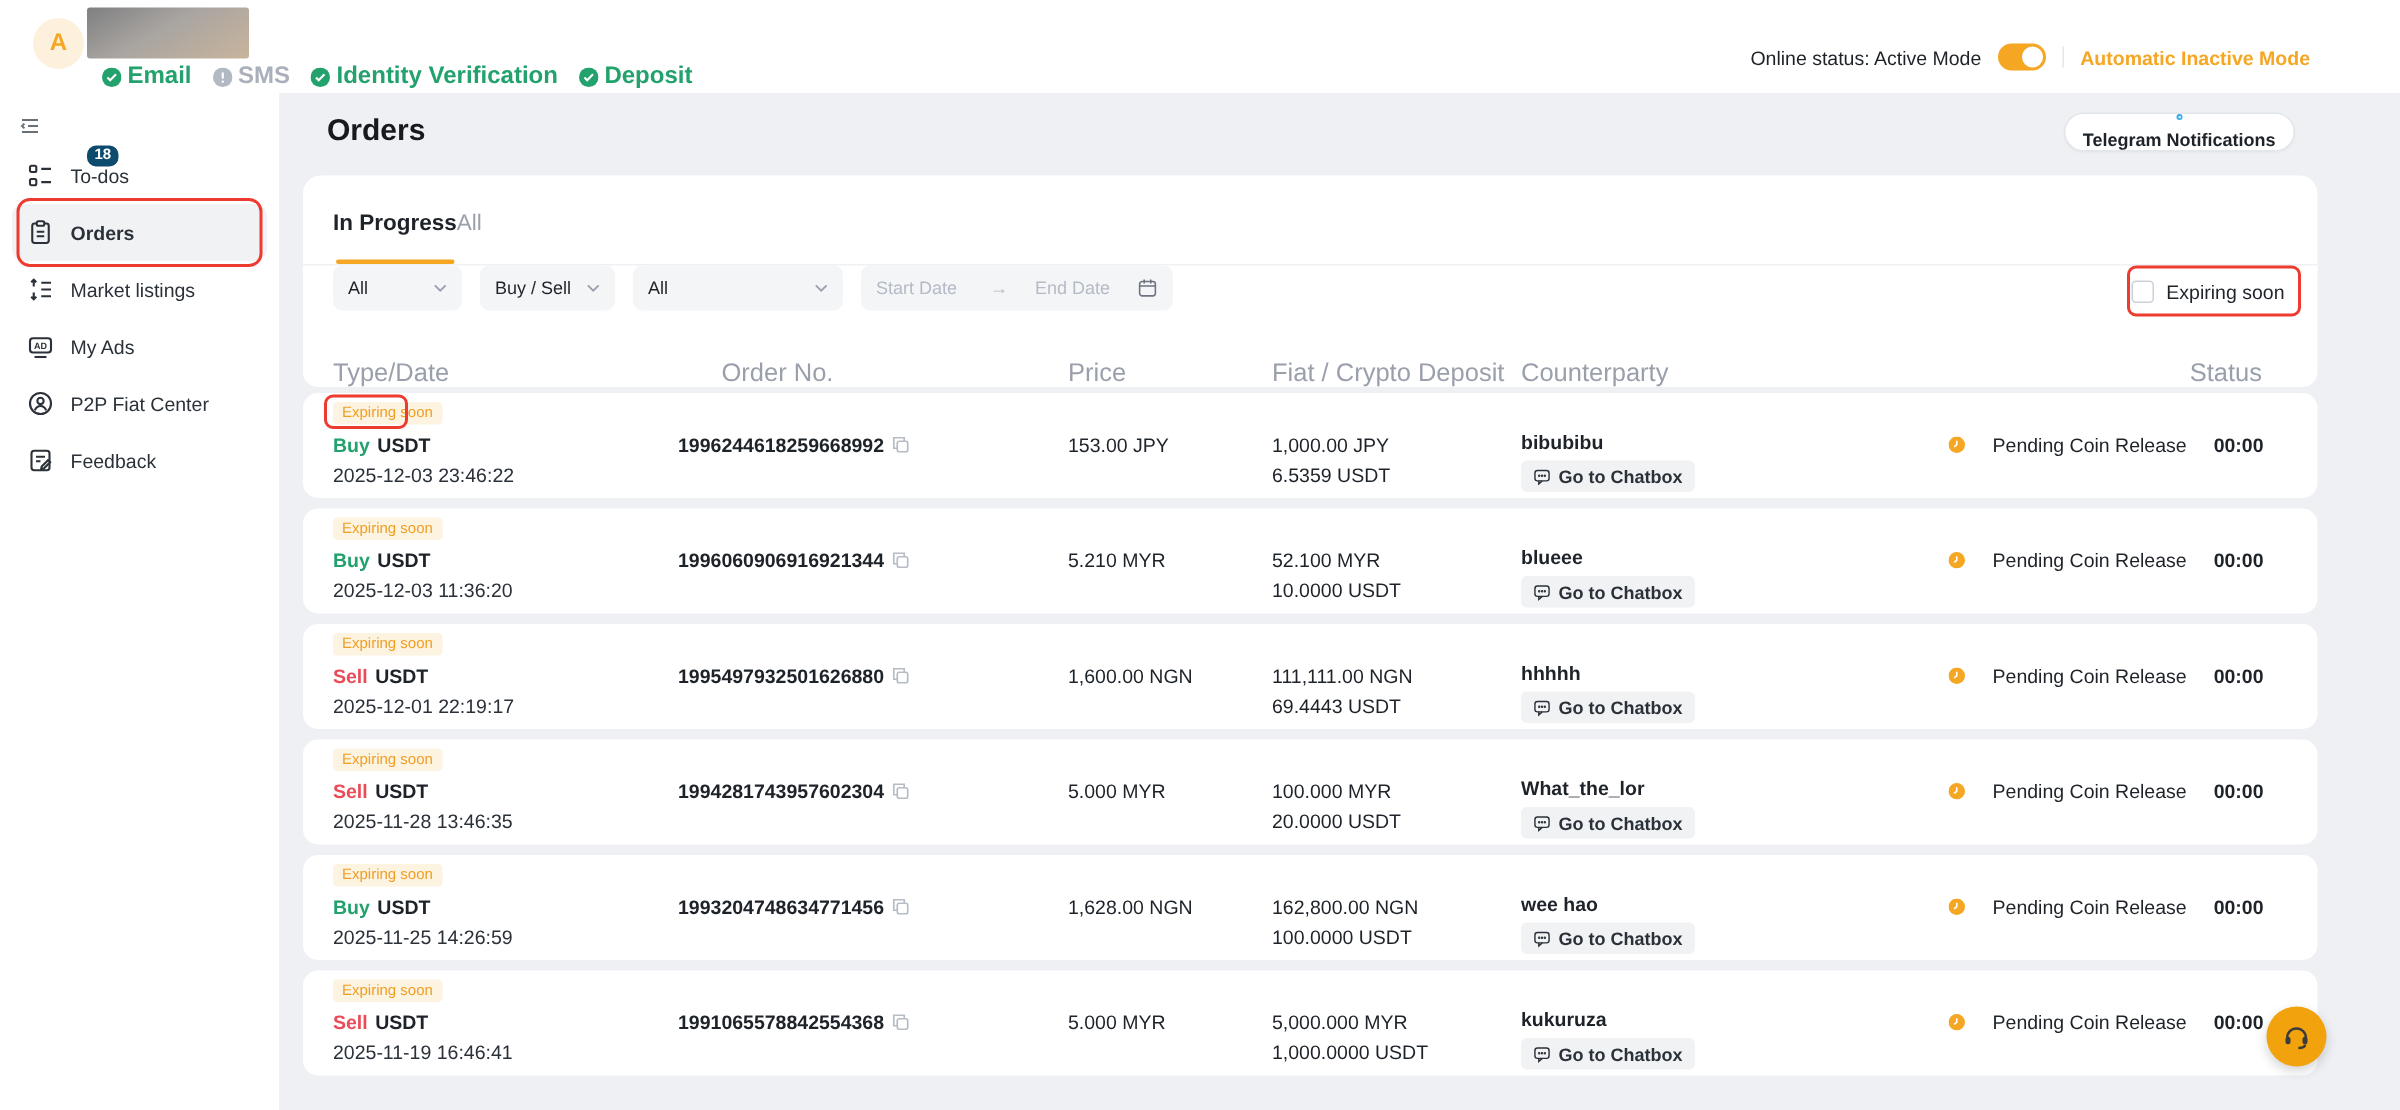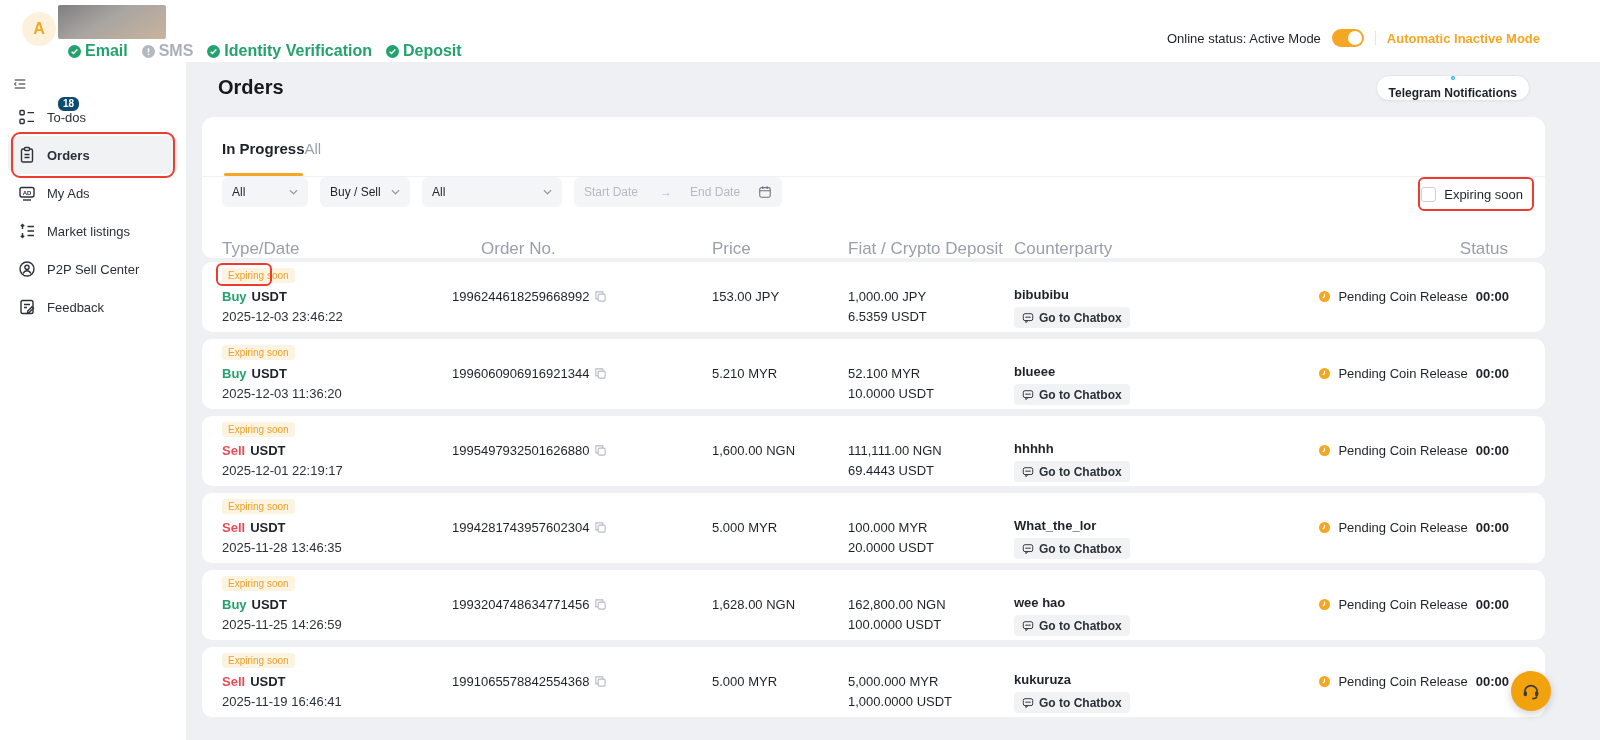--- a/index.html
+++ b/index.html
@@ -81,31 +81,31 @@
   
   .rows { position:absolute; left:202px; top:262px; width:1343px; }
   .row-card { position:relative; height:70px; background:#fff; border-radius:10px; margin-bottom:7px; }
   .badge { position:absolute; left:20px; top:6px; font-size:10px; color:#f09f26;
            background:#fdf3e1; padding:2px 6px; border-radius:3px; }
   .row-badge-annot { position:absolute; left:14px; top:1px; width:56px; height:23px;
                      border:2.5px solid #ee3b30; border-radius:6px; pointer-events:none; z-index:5; }
   .type-line { position:absolute; left:20px; top:27px; font-size:13px; font-weight:bold; display:flex; gap:5px; }
   .side.buy { color:#23a26d; } .side.sell { color:#eb4b56; }
   .dt { position:absolute; left:20px; top:47px; font-size:13px; color:#2b3139; }
-  .order-no { position:absolute; left:250px; top:27px; font-size:13px; font-weight:400;
+  .order-no { position:absolute; left:250px; top:27px; font-size:13px; font-weight:700;
               display:flex; align-items:center; gap:5px;text-align:right; }
   .price { position:absolute; left:510px; top:27px; font-size:13px; }
   .fiat { position:absolute; left:646px; top:27px; font-size:13px; }
   .crypto { position:absolute; left:646px; top:47px; font-size:13px; }
   .cp { position:absolute; left:812px; top:25px; font-size:13px; font-weight:600; }
   .chat-btn { position:absolute; left:812px; top:45px; height:21px; background:#f1f2f4; border:none;
               border-radius:4px; padding:0 8px; display:flex; align-items:center; gap:5px;
               font-size:12px; font-weight:600; color:#2b3139; cursor:pointer;
               font-family:"Liberation Sans",sans-serif; }
-  .status { position:absolute; right:36px; top:27px; display:flex; align-items:center; gap:8px; font-size:13px; }
+  .status { position:absolute; right:36px; top:27px; display:flex; align-items:center; gap:18px; font-size:13px; }
   .st-timer { font-weight:bold; }
 
   
   .support-btn { position:absolute; left:1511px; top:671px; width:40px; height:40px; border-radius:50%;
                  background:#f2a20d; display:flex; align-items:center; justify-content:center;
                  cursor:pointer; box-shadow:0 3px 8px rgba(0,0,0,.18); }
 </style>
 </head>
 <body>
 
@@ -179,43 +179,43 @@
       <svg class="nicon" width="18" height="18" viewBox="0 0 18 18" stroke="#2b3139" stroke-width="1.4" fill="none">
           <rect x="3.5" y="3" width="11" height="13" rx="1.6"></rect>
           <rect x="6.5" y="1.5" width="5" height="3" rx="1" fill="#fff"></rect>
           <path d="M6.5 8.5h5M6.5 11.5h5"></path>
         </svg>
       <span>Orders</span>
     </div>
 
     <div class="nav-item">
       <svg class="nicon" width="18" height="18" viewBox="0 0 18 18" stroke="#2b3139" stroke-width="1.4" fill="none">
+          <path d="M4.5 7V2.5M2.8 4.2l1.7-1.7 1.7 1.7"></path>
+          <path d="M4.5 11v4.5M2.8 13.8l1.7 1.7 1.7-1.7"></path>
+          <path d="M9.5 4.5H16M9.5 9H16M9.5 13.5H16"></path>
+        </svg>
+      <span>Market listings</span>
+    </div>
+
+    <div class="nav-item">
+      <svg class="nicon" width="18" height="18" viewBox="0 0 18 18" stroke="#2b3139" stroke-width="1.4" fill="none">
           <rect x="2" y="3.5" width="14" height="9.5" rx="2"></rect>
           <text x="9" y="10.6" text-anchor="middle" font-size="6" font-weight="bold" fill="#2b3139" stroke="none" font-family="Liberation Sans, sans-serif">AD</text>
           <path d="M5 16h8"></path>
         </svg>
       <span>My Ads</span>
-    </div>
-
-    <div class="nav-item">
-      <svg class="nicon" width="18" height="18" viewBox="0 0 18 18" stroke="#2b3139" stroke-width="1.4" fill="none">
-          <path d="M4.5 7V2.5M2.8 4.2l1.7-1.7 1.7 1.7"></path>
-          <path d="M4.5 11v4.5M2.8 13.8l1.7 1.7 1.7-1.7"></path>
-          <path d="M9.5 4.5H16M9.5 9H16M9.5 13.5H16"></path>
-        </svg>
-      <span>Market listings</span>
     </div>
 
     <div class="nav-item">
       <svg class="nicon" width="18" height="18" viewBox="0 0 18 18" stroke="#2b3139" stroke-width="1.4" fill="none">
           <circle cx="9" cy="9" r="7"></circle>
           <circle cx="9" cy="7.3" r="2.1"></circle>
           <path d="M5.2 13.6c.8-1.9 2.2-2.9 3.8-2.9s3 1 3.8 2.9"></path>
         </svg>
-      <span>P2P Sell Center</span>
+      <span>P2P Fiat Center</span>
     </div>
 
     <div class="nav-item">
       <svg class="nicon" width="18" height="18" viewBox="0 0 18 18" stroke="#2b3139" stroke-width="1.4" fill="none">
           <rect x="3" y="2.5" width="12" height="13" rx="1.8"></rect>
           <path d="M6 6.5h6M6 9.5h3"></path>
           <path d="M9.8 13l4.2-4.2 1.4 1.4-4.2 4.2-1.8.4z" fill="#fff"></path>
         </svg>
       <span>Feedback</span>
     </div>

